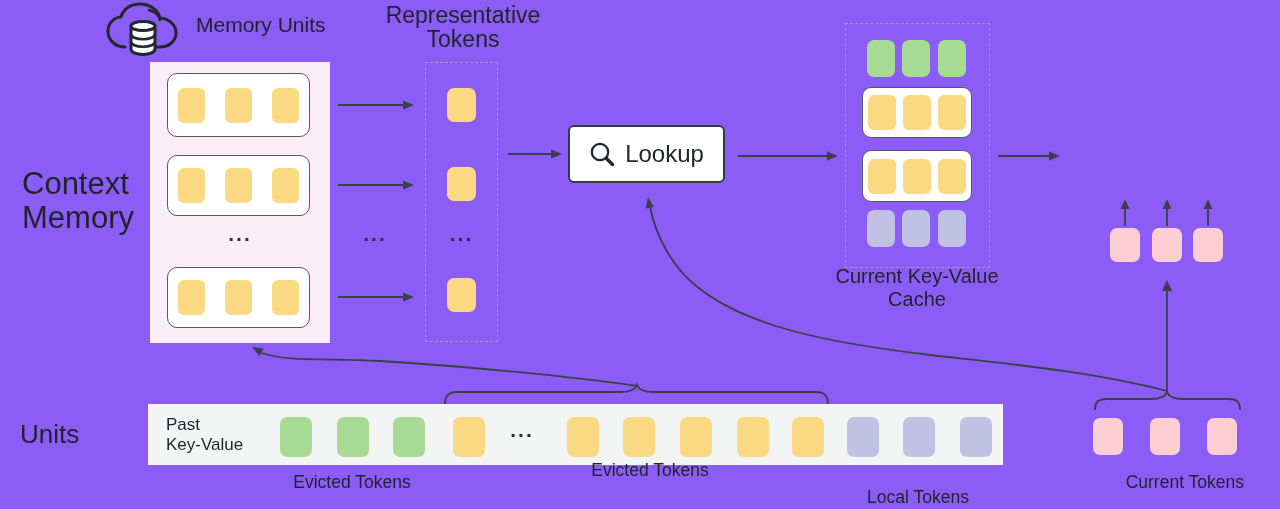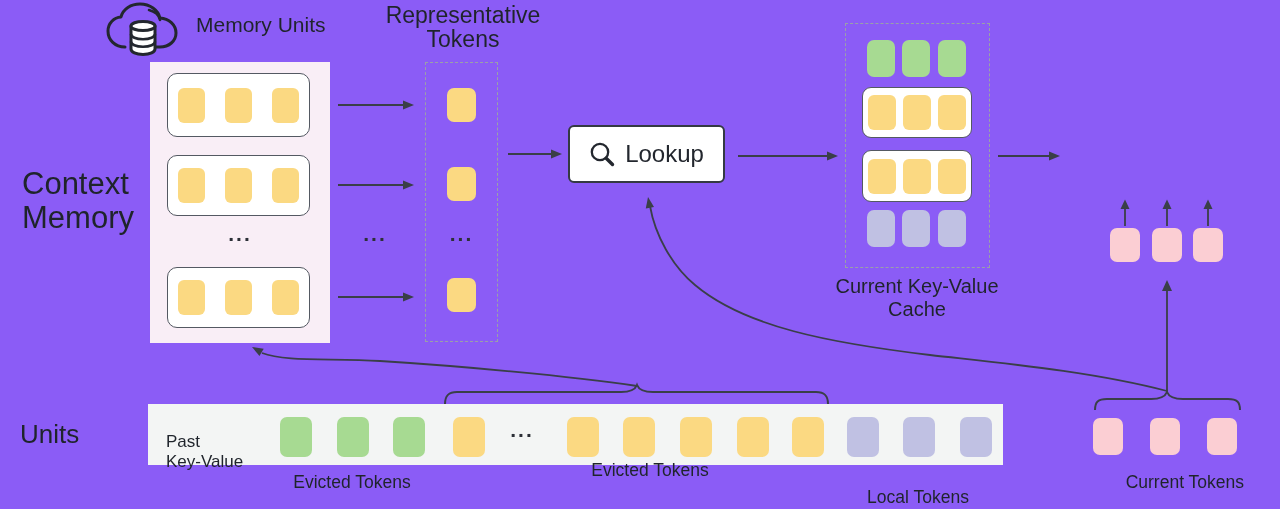--- a/index.html
+++ b/index.html
@@ -121,30 +121,30 @@
     <div class="itk"></div>
   </div>
   <div class="cbox" style="left:862px;top:150px;width:110px;height:52px;">
     <div class="itk"></div>
     <div class="itk"></div>
     <div class="itk"></div>
   </div>
   <div class="tk c-p" style="left:867px;top:210px;width:28px;height:37px;"></div>
   <div class="tk c-p" style="left:902px;top:210px;width:28px;height:37px;"></div>
   <div class="tk c-p" style="left:938px;top:210px;width:28px;height:37px;"></div>
-  <div class="lbl ctr" style="left:822px;top:275px;width:190px;font-size:20px;line-height:23px;">
+  <div class="lbl ctr" style="left:822px;top:265px;width:190px;font-size:20px;line-height:23px;">
     <div>Current Key-Value</div>
     <div>Cache</div>
   </div>
 
   <div class="tk c-pk" style="left:1110px;top:228px;width:30px;height:34px;"></div>
   <div class="tk c-pk" style="left:1152px;top:228px;width:30px;height:34px;"></div>
   <div class="tk c-pk" style="left:1193px;top:228px;width:30px;height:34px;"></div>
 
-  <div class="lbl" style="left:166px;top:432px;font-size:17px;line-height:20px;">
+  <div class="lbl" style="left:166px;top:415px;font-size:17px;line-height:20px;">
     <div>Past</div>
     <div>Key-Value</div>
   </div>
 
   <div class="tk c-g" style="left:280px;top:417px;width:32px;height:40px;"></div>
   <div class="tk c-g" style="left:337px;top:417px;width:32px;height:40px;"></div>
   <div class="tk c-g" style="left:393px;top:417px;width:32px;height:40px;"></div>
   <div class="tk c-y" style="left:453px;top:417px;width:32px;height:40px;"></div>
   <div class="ell" style="left:497px;top:420px;width:50px;">...</div>
   <div class="tk c-y" style="left:567px;top:417px;width:32px;height:40px;"></div>

